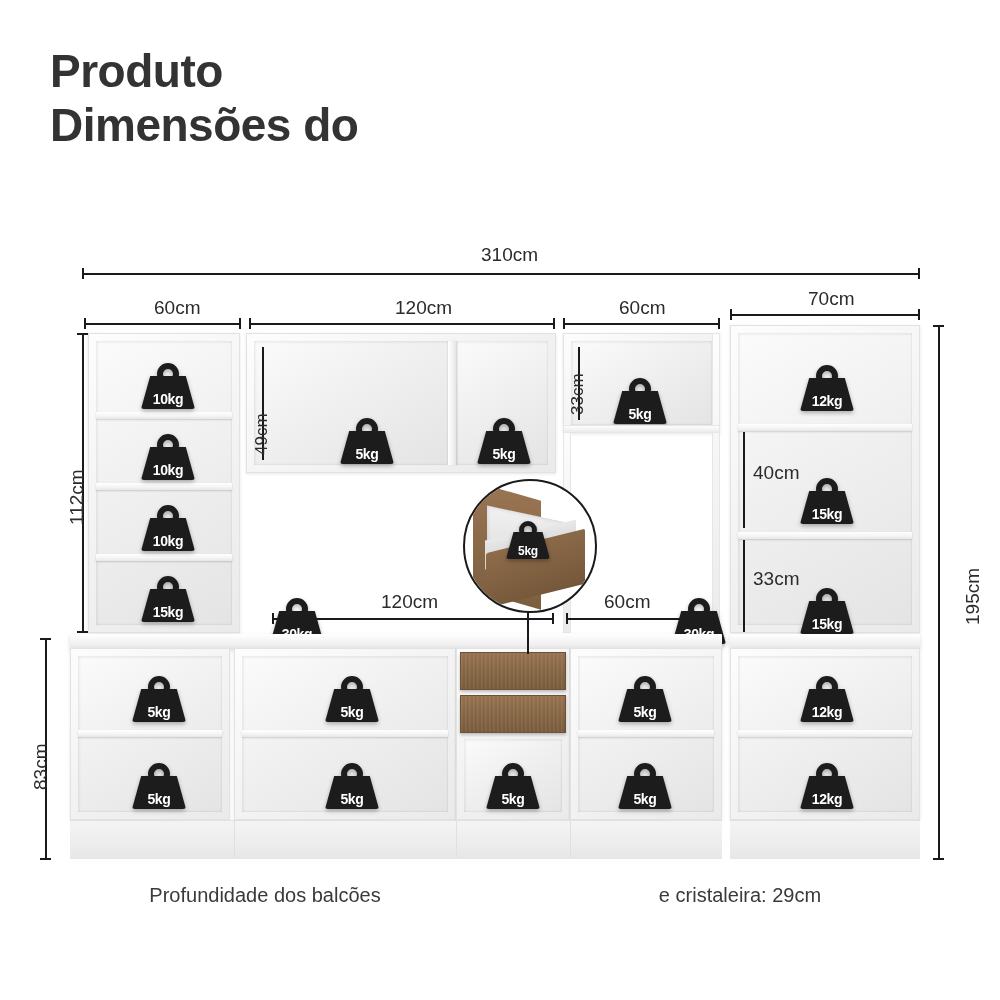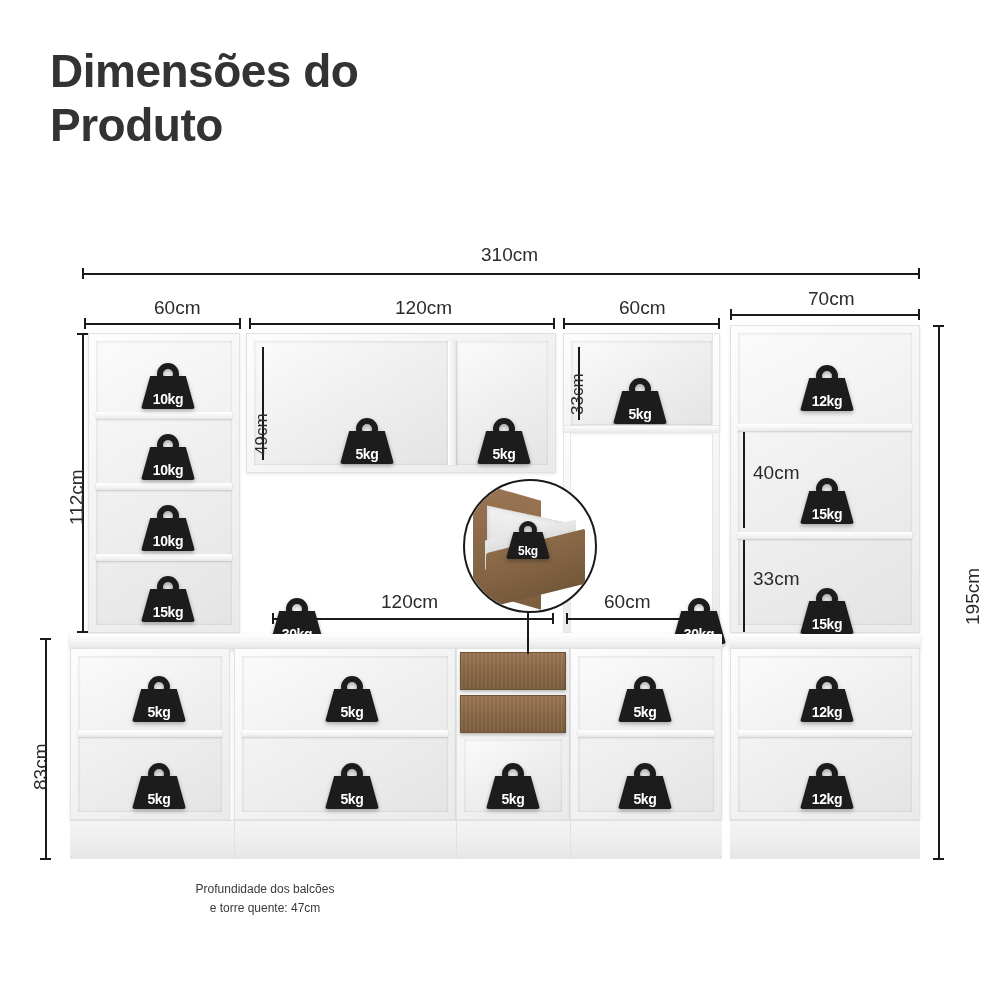--- a/index.html
+++ b/index.html
@@ -152,31 +152,31 @@
   .callout .boxside{
     position:absolute;left:15%;top:38%;width:70%;height:22%;
     background:linear-gradient(180deg,#e9e9e9,#cfcfcf);
     transform:skewY(-13deg);
   }
   .calloutline{position:absolute;width:2px;background:#1a1a1a;}
 
   
   .caption{
     position:absolute;text-align:center;
-    font-size:12px;line-height:1.55;color:#3a3a3a;
+    font-size:20px;line-height:1.55;color:#3a3a3a;
   }
 </style>
 </head>
 <body>
 
 <div id="stage">
 
   <div class="title">
+    <div>Produto</div>
     <div>Dimensões do</div>
-    <div>Produto</div>
   </div>
 
   <div class="dimlabel" style="left:481px;top:244px;">310cm</div>
   <div class="dimline h" style="left:82px;top:273px;width:838px;"></div>
   <div class="tick v" style="left:82px;top:268px;"></div>
   <div class="tick v" style="left:918px;top:268px;"></div>
 
   <div class="dimlabel" style="left:154px;top:297px;">60cm</div>
   <div class="dimline h" style="left:84px;top:323px;width:157px;"></div>
   <div class="tick v" style="left:84px;top:318px;"></div>
@@ -403,18 +403,18 @@
     <span class="woodfront"></span>
   </div>
   <div class="weight small" style="left:506px;top:521px;z-index:6;">
     <span class="handle"></span>
     <span class="body"></span>
     <span class="kg">5kg</span>
   </div>
 
   <div class="caption" style="left:90px;top:880px;width:350px;">
     <div>Profundidade dos balcões</div>
-    <div>e torre quente: 47cm</div>
   </div>
   <div class="caption" style="left:565px;top:880px;width:350px;">
+    <div>e cristaleira: 29cm</div>
   </div>
 
 </div>
 
 </body></html>

